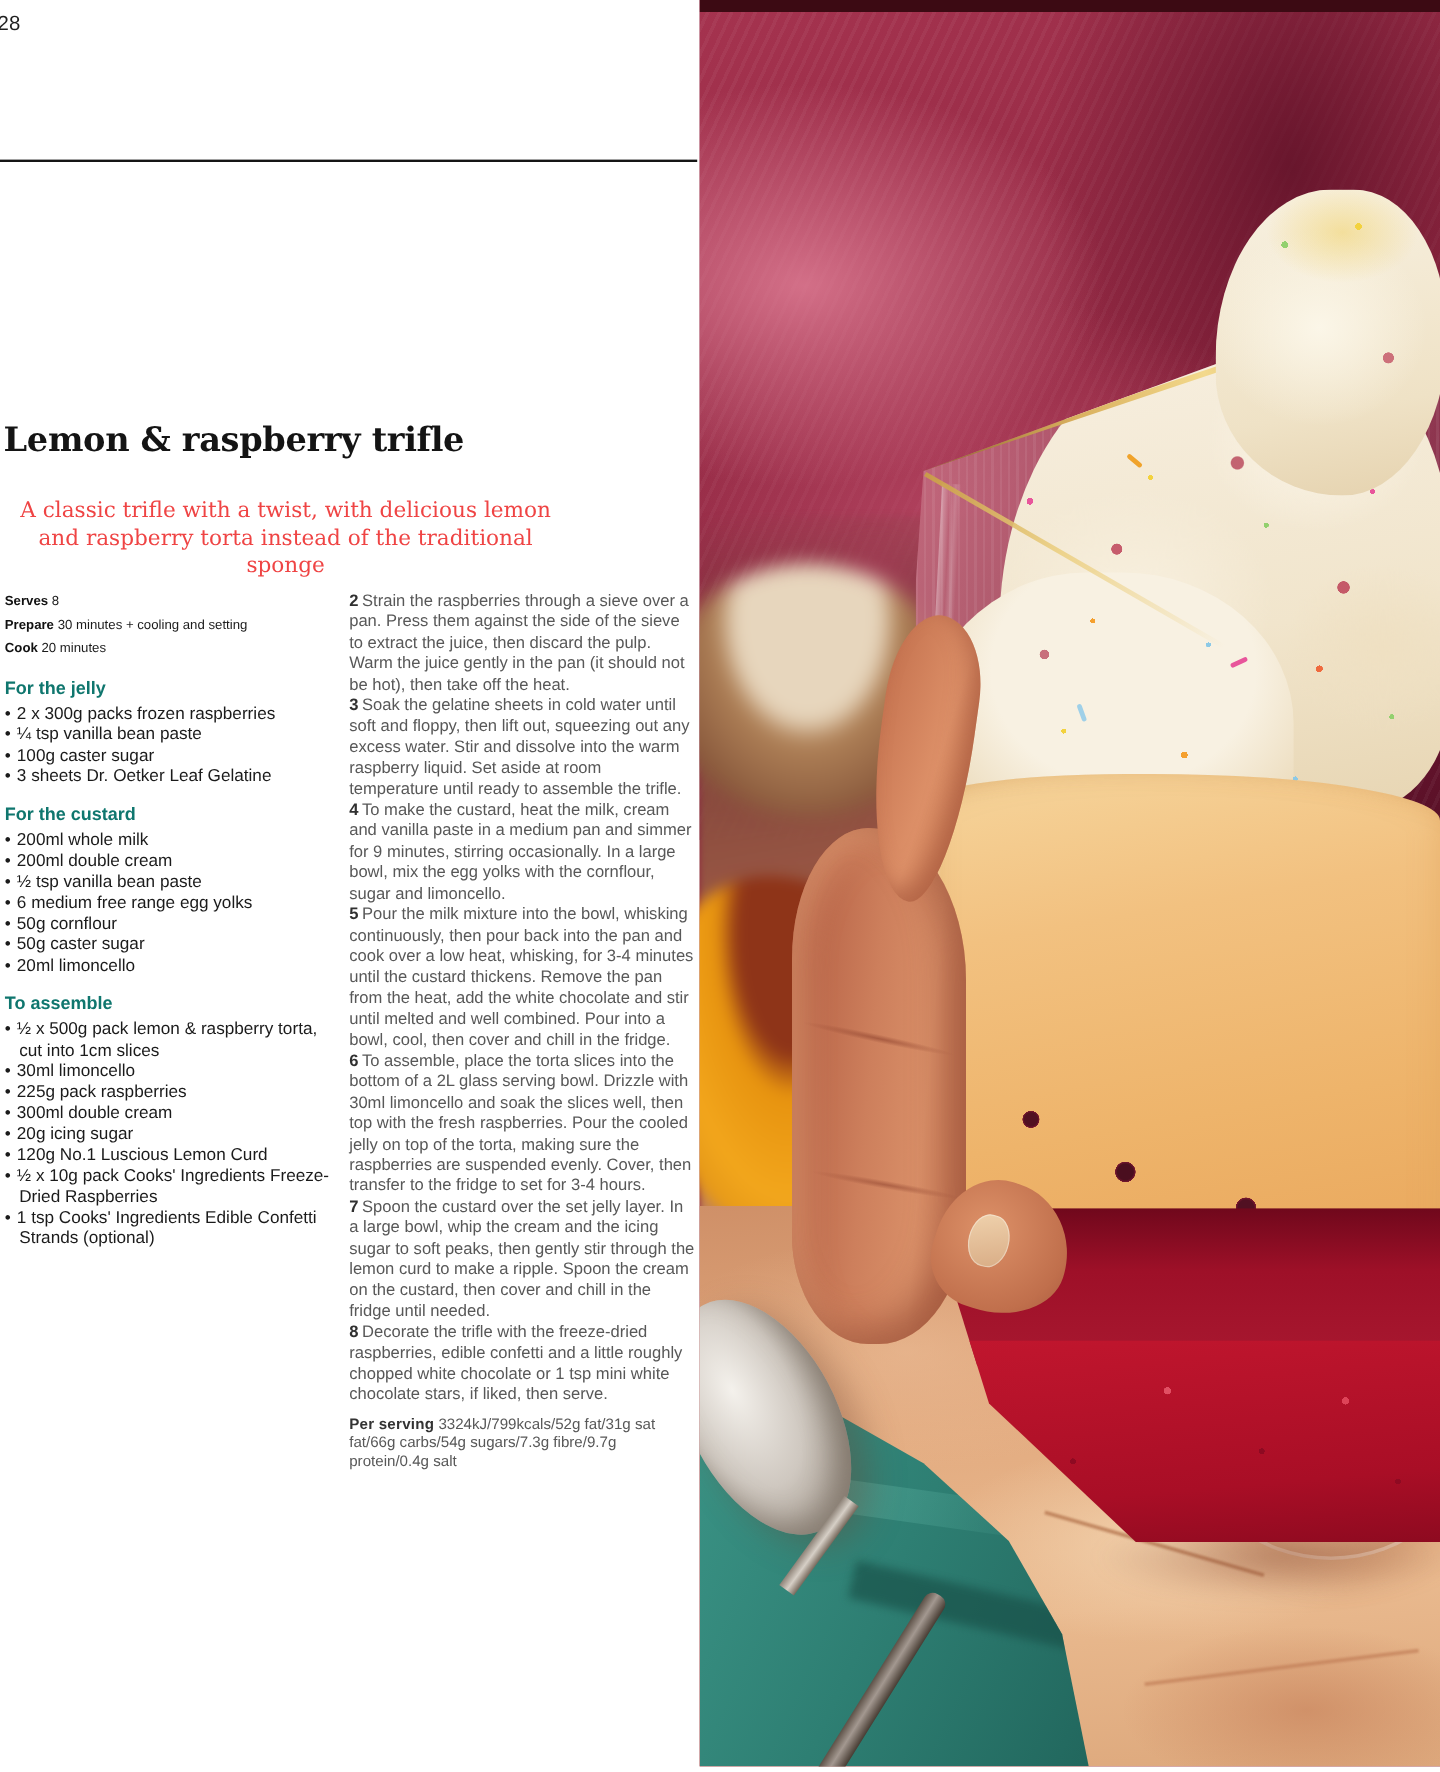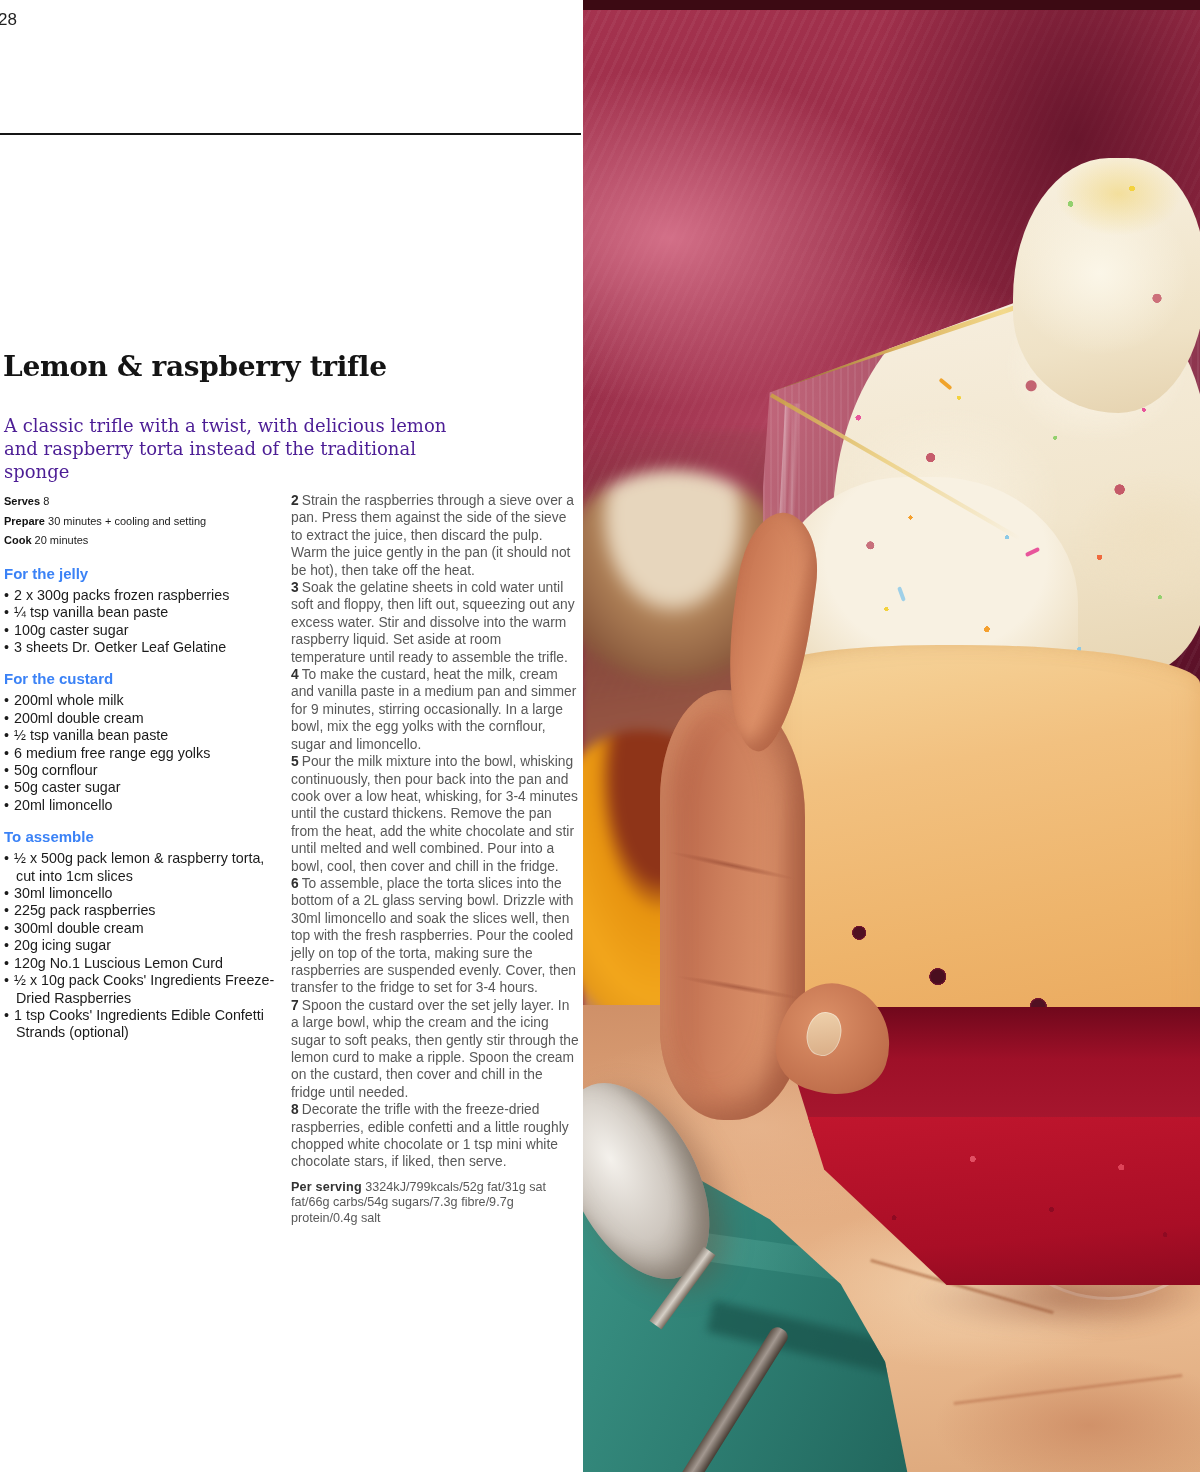--- a/index.html
+++ b/index.html
@@ -7,26 +7,26 @@
        font-family:"Liberation Sans", sans-serif;overflow:hidden;}
 
   
   .page-number{position:absolute;left:-2px;top:10px;font-size:17px;color:#1f1f1f;}
   .rule{position:absolute;left:0;top:133px;width:581px;height:2px;background:#151515;}
 
   .title{position:absolute;left:3px;top:350px;margin:0;white-space:nowrap;
          font-family:"DejaVu Serif", serif;font-weight:bold;font-size:28px;
          letter-spacing:-0.3px;color:#141414;}
   .desc{position:absolute;left:4px;top:414px;width:468px;margin:0;
-        font-family:"DejaVu Serif", serif;font-size:18px;line-height:23px;color:#4c1d95;}
+        font-family:"DejaVu Serif", serif;font-size:18px;line-height:23px;color:#ef4444;text-align:center;}
 
   .ing-col{position:absolute;left:4px;top:492px;width:278px;color:#1b1b1b;}
   .meta{font-size:11px;line-height:19.6px;margin:0 0 13px 0;}
   .meta b{font-weight:bold;color:#111;}
-  .group-heading{font-size:15px;font-weight:bold;color:#3b82f6;margin:14px 0 5px 0;}
+  .group-heading{font-size:15px;font-weight:bold;color:#0f766e;margin:14px 0 5px 0;}
   ul.ing{list-style:none;margin:0;padding:0;font-size:14.3px;line-height:17.4px;}
   ul.ing li{padding-left:12px;text-indent:-12px;}
   ul.ing li::before{content:"\2022";padding-right:5px;}
 
   .method-col{position:absolute;left:291px;top:492px;width:288px;}
   .step{margin:0;font-size:13.8px;line-height:17.4px;color:#585858;}
   .step b{font-weight:bold;color:#303030;padding-right:3px;}
   .nutrition{margin:9px 0 0 0;font-size:12.6px;line-height:15.6px;color:#585858;}
   .nutrition b{font-weight:bold;color:#333;letter-spacing:.2px;}
 

